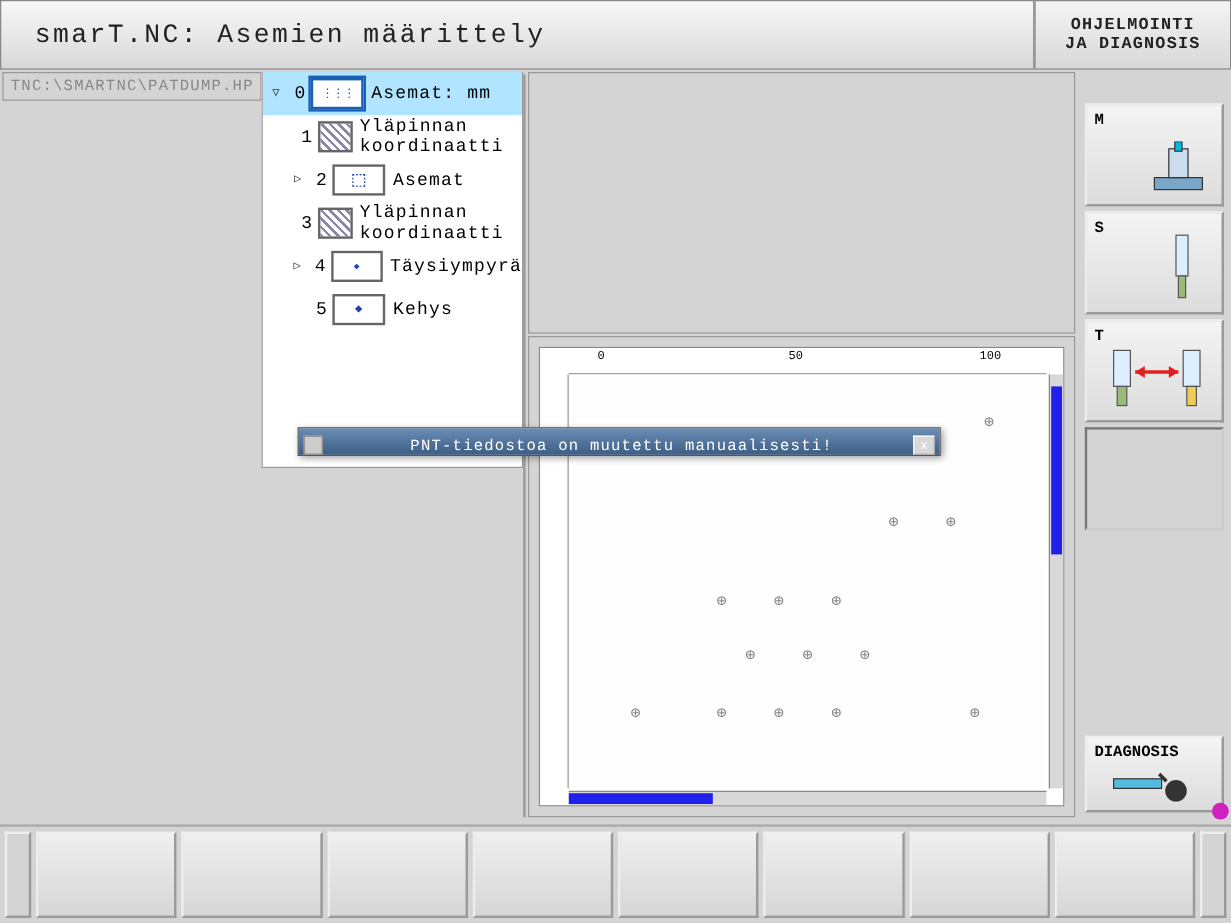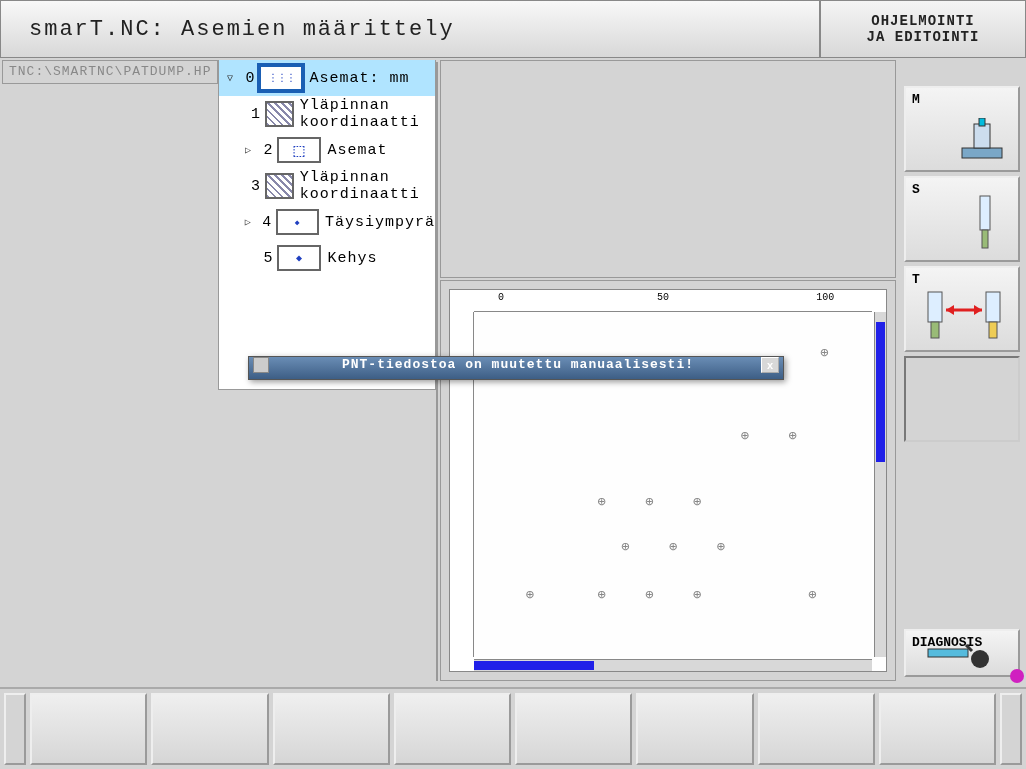--- a/index.html
+++ b/index.html
@@ -20,21 +20,21 @@
   background: linear-gradient(to bottom, #f8f8f8, #d8d8d8);
   border: 1px solid #888;
   display: flex;
   align-items: center;
   padding-left: 28px;
   font-size: 22px;
   letter-spacing: 2px;
   color: #222;
 }
 .mode-label {
-  width: 206px;
+  width: 164px;
   background: linear-gradient(to bottom, #f4f4f4, #d8d8d8);
   border: 1px solid #888;
   display: flex;
   flex-direction: column;
   justify-content: center;
   align-items: center;
   font-size: 14px;
   font-weight: bold;
   letter-spacing: 1px;
   color: #222;
@@ -227,21 +227,21 @@
   background: linear-gradient(to bottom, #f4f4f4, #dcdcdc);
   border: 2px outset #eee;
   position: relative;
   font-size: 13px;
   font-weight: bold;
   padding: 4px;
 }
 .side-btn .lbl { position: absolute; top: 4px; left: 6px; }
 .side-btn svg { position: absolute; }
 .side-btn.empty { background: #d4d4d4; border: 2px inset #ccc; }
-.side-btn.short { height: 48px; }
+.side-btn.short { height: 64px; }
 .info-badge {
   position: absolute;
   right: 10px; bottom: 8px;
   width: 26px; height: 22px;
   background: #0b9c2e;
   color: #fff;
   border: 1px solid #fff;
   text-align: center;
   font-family: serif;
   font-weight: bold;
@@ -276,24 +276,24 @@
   background: #e4e4e0;
   border: 1px solid #555;
   box-shadow: 2px 2px 6px rgba(0,0,0,.4);
   z-index: 100;
 }
 .dlg-title {
   height: 22px;
   background: linear-gradient(to bottom, #6a8db5, #3d5e85);
   color: #fff;
   display: flex;
-  align-items: flex-start;
+  align-items: flex-end;
   padding: 0 4px;
   font-size: 13px;
-  font-weight: bold;
+  font-weight: normal;
 }
 .dlg-title .ico {
   width: 16px; height: 16px;
   background: #ccc;
   margin-right: 6px;
   border: 1px solid #888;
 }
 .dlg-title .ttl { flex: 1; text-align: center; letter-spacing: 1px; }
 .dlg-close {
   width: 18px; height: 16px;
@@ -342,21 +342,21 @@
   border-radius: 50%;
 }
 </style>
 </head>
 <body>
 
 <div class="header">
   <div class="title-bar">smarT.NC: Asemien määrittely</div>
   <div class="mode-label">
     <span>OHJELMOINTI</span>
-    <span>JA EDITOINTI</span>
+    <span>JA DIAGNOSIS</span>
   </div>
 </div>
 
 <div class="main">
   <div class="content-area">
     <div class="left-panel">
       <div class="path-bar">TNC:\SMARTNC\PATDUMP.HP</div>
       <div class="tree-panel" id="tree">
           <div class="tree-row selected" style="padding-left: 4px;">
             <span class="tree-arrow">▽</span>

